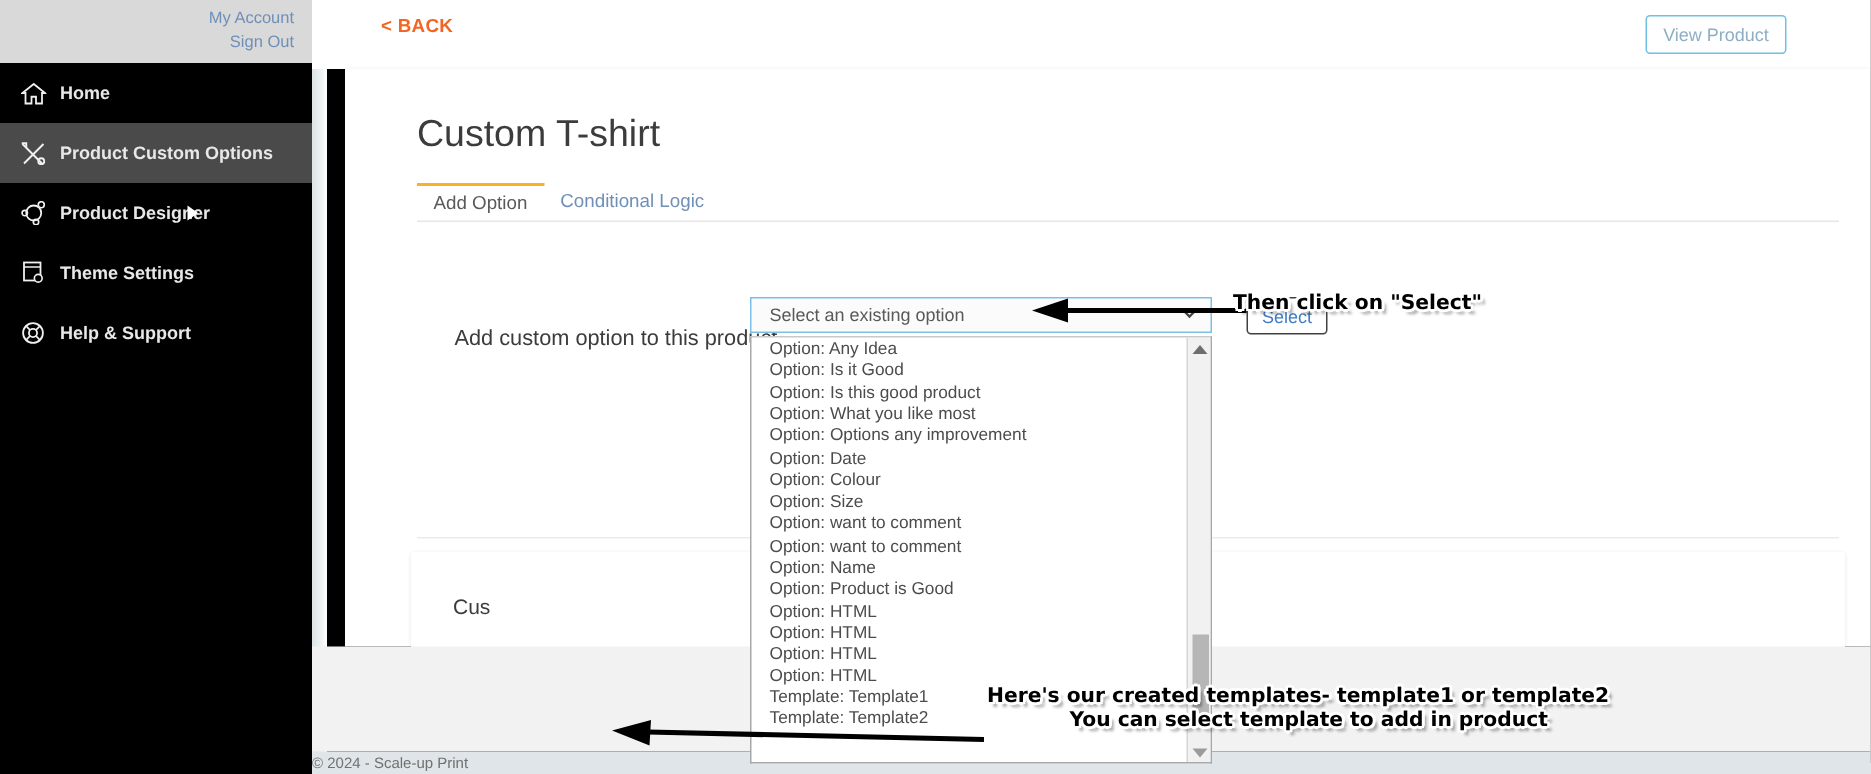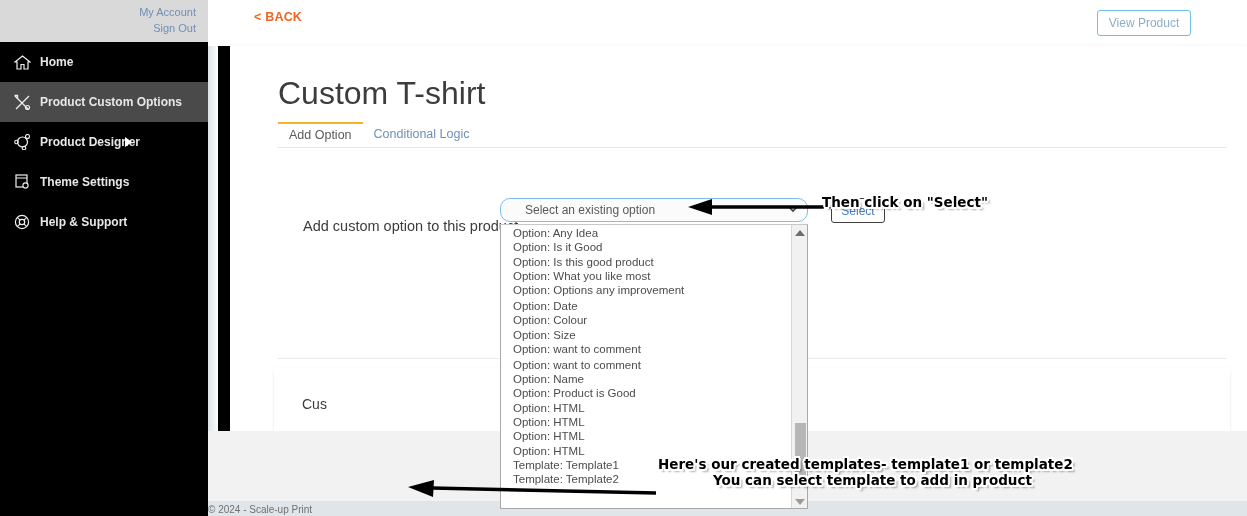--- a/index.html
+++ b/index.html
@@ -94,21 +94,21 @@
   }
 
   .main-card {
     position: absolute; left: 22px; top: 46px;
     width: 1017px; height: 385px;
     background: #ffffff;
     box-shadow: 0 1px 4px rgba(0,0,0,0.13);
   }
   .page-title {
     position: absolute; left: 48px; top: 29px;
-    font-size: 32px; font-weight: normal;
+    font-size: 25px; font-weight: normal;
     color: #3c3c3c;
   }
 
   .tabs {
     position: absolute; left: 48px; top: 76px;
     width: 948px; height: 26px;
     border-bottom: 1px solid #e6e6e6;
   }
   .tab {
     position: relative;
@@ -129,25 +129,25 @@
   .section-label {
     position: absolute; left: 73px; top: 172px;
     font-size: 14.5px;
     color: #3c3c3c;
   }
 
   .select-box {
     position: absolute; left: 292px; top: 198px;
     width: 308px; height: 24px;
     border: 1px solid #7cc0e8;
-    border-radius: 10px;
+    border-radius: 0;
     background: #fbfbfb;
     font-size: 12px;
     color: #595959;
-    padding-left: 24px;
+    padding-left: 12px;
     line-height: 22px;
     cursor: pointer;
   }
   .select-caret {
     position: absolute; right: 9px; top: 5px;
     width: 10px; height: 10px;
   }
 
   .select-btn {
     position: absolute; left: 623px; top: 198px;

